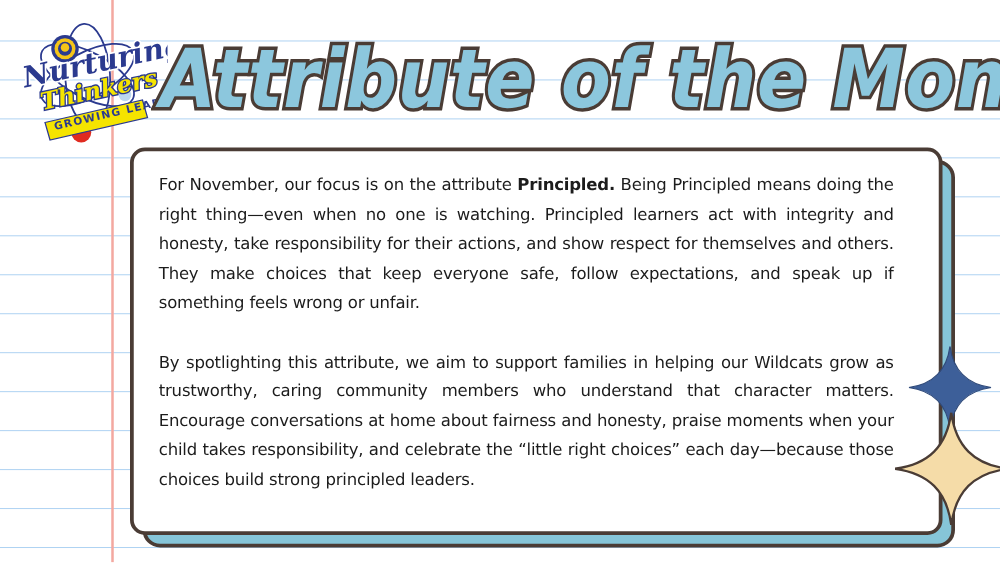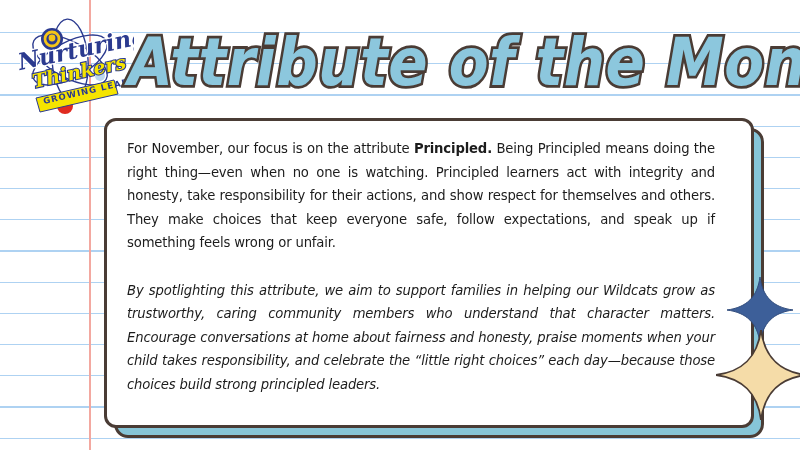--- a/index.html
+++ b/index.html
@@ -120,21 +120,21 @@
   .body-text {
     font-family: "DejaVu Sans", sans-serif;
     font-size: 13.2px;
     line-height: 23.6px;
     color: #1c1c1c;
     text-align: justify;
     text-justify: inter-word;
     margin: 0;
     letter-spacing: -0.15px;
   }
-  .body-text + .body-text { margin-top: 23.6px; font-style: italic; }
+  .body-text + .body-text { margin-top: 23.6px; }
   .body-text b { font-weight: bold; }
 
   
   .sparkle {
     position: absolute;
   }
   .sparkle svg { display: block; }
   .sparkle-blue {
     left: 727px;
     top: 277px;

